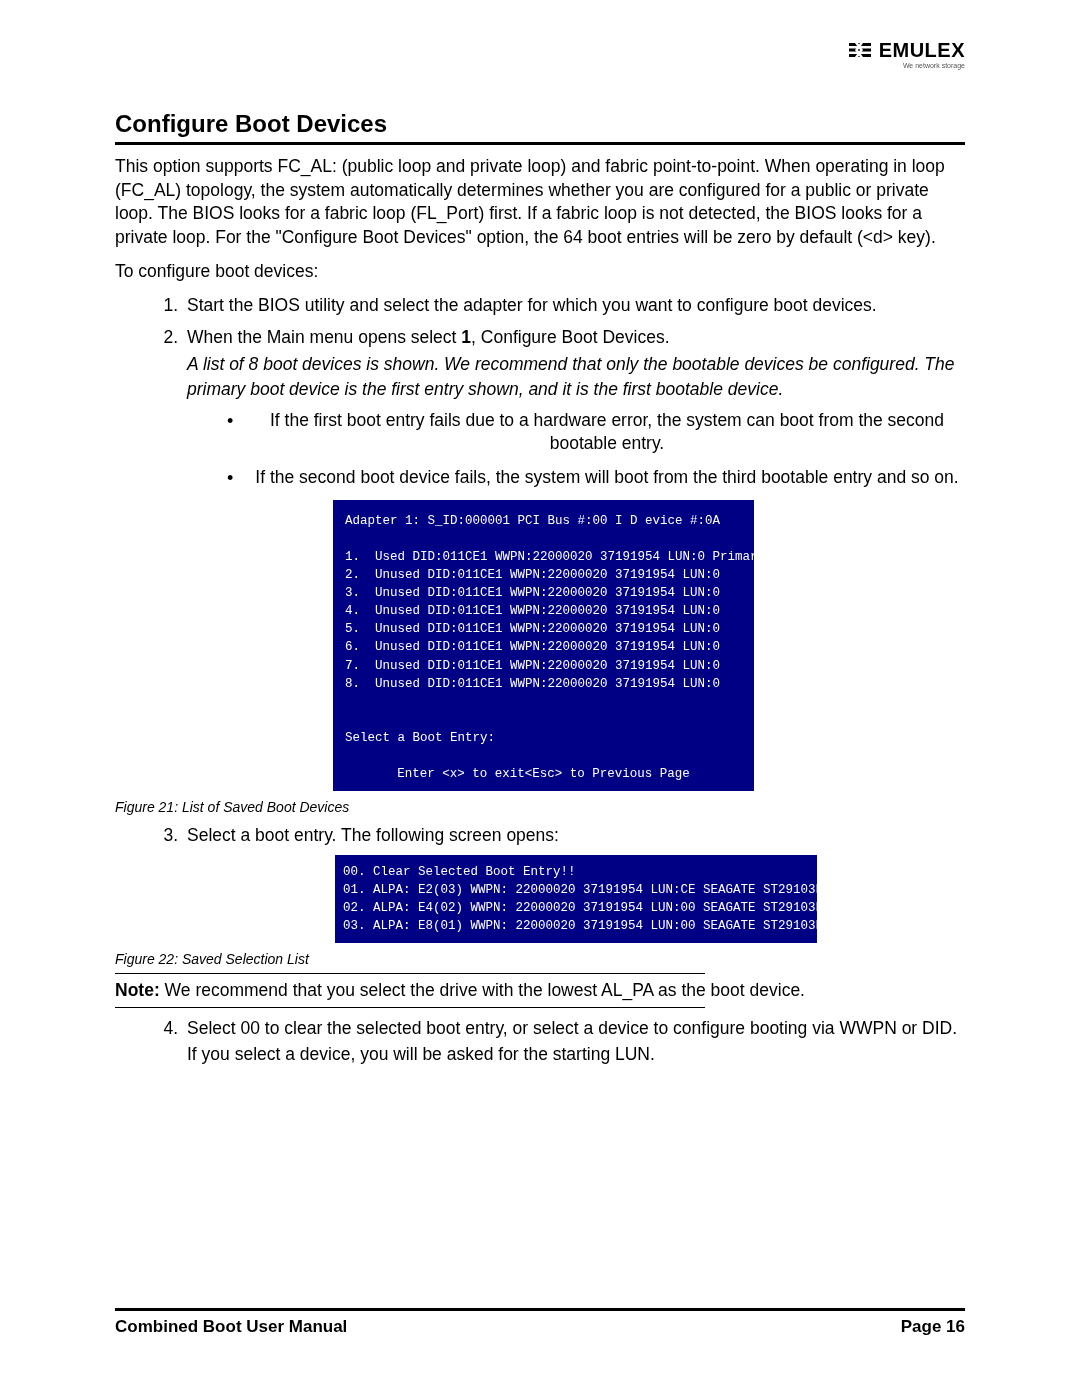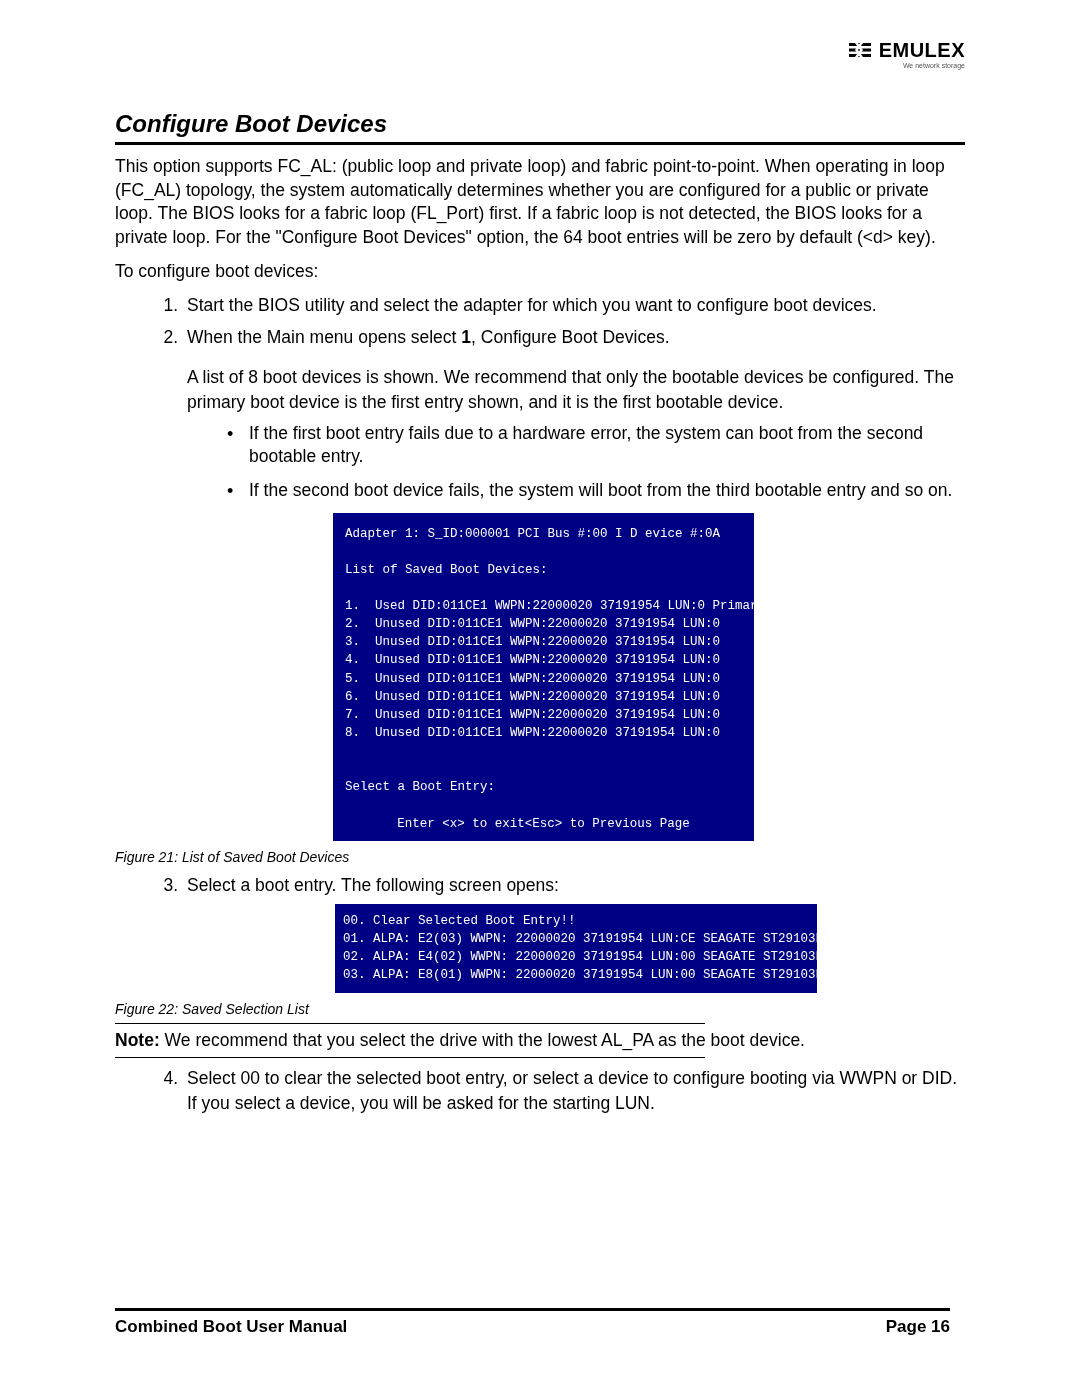--- a/index.html
+++ b/index.html
@@ -40,21 +40,20 @@
   .brand-tag {
     font-size: 7px;
     color: #555;
     margin-top: 2px;
     letter-spacing: 0px;
   }
   h1.section-title {
     font-size: 24px;
     font-weight: bold;
     margin: 20px 0 4px 0;
-    font-style: italic;
   }
   .rule-thick {
     border: none;
     border-top: 3px solid #000;
     margin: 0 0 10px 0;
   }
   .rule-thin {
     border: none;
     border-top: 1px solid #000;
     margin: 4px 0;
@@ -65,25 +64,26 @@
     line-height: 1.35;
     margin: 10px 0;
   }
   ol.steps {
     font-size: 17.5px;
     line-height: 1.45;
     padding-left: 68px;
     margin: 8px 0;
   }
   ol.steps > li { padding-left: 4px; margin-bottom: 6px; }
-  ol.steps > li .sub { margin-top: 15px; }
+  ol.steps > li .sub { margin-top: 2px; font-style: italic; }
   ul.bullets {
     list-style: none;
     padding-left: 40px;
     margin: 6px 0;
+    text-align: center;
   }
   ul.bullets li {
     position: relative;
     padding-left: 22px;
     margin-bottom: 10px;
     line-height: 1.35;
   }
   ul.bullets li::before {
     content: "•";
     position: absolute;
@@ -110,21 +110,21 @@
     margin: 4px 0 6px 0;
   }
   .note-block {
     font-size: 17.5px;
     margin: 0;
     padding: 2px 0;
   }
   .footer {
     position: absolute;
     left: 115px;
-    right: 130px;
+    right: 115px;
     bottom: 60px;
   }
   .footer-rule {
     border: none;
     border-top: 3px solid #000;
     margin: 0 0 6px 0;
   }
   .footer-row {
     display: flex;
     justify-content: space-between;
@@ -168,21 +168,20 @@
     <li><span>Start the BIOS utility and select the adapter for which you want to configure boot devices.</span></li>
     <li>
       <span>When the Main menu opens select </span><span class="bold">1</span><span>, Configure Boot Devices.</span>
       <div class="sub">A list of 8 boot devices is shown. We recommend that only the bootable devices be configured. The primary boot device is the first entry shown, and it is the first bootable device.</div>
       <ul class="bullets">
         <li>If the first boot entry fails due to a hardware error, the system can boot from the second bootable entry.</li>
         <li>If the second boot device fails, the system will boot from the third bootable entry and so on.</li>
       </ul>
 
       <div class="bios-screen bios1"><div>Adapter 1: S_ID:000001 PCI Bus #:00 I D evice #:0A</div>
-<div>List of Saved Boot Devices:</div>
 <div>1.  Used DID:011CE1 WWPN:22000020 37191954 LUN:0 Primary Boot</div><div>2.  Unused DID:011CE1 WWPN:22000020 37191954 LUN:0</div><div>3.  Unused DID:011CE1 WWPN:22000020 37191954 LUN:0</div><div>4.  Unused DID:011CE1 WWPN:22000020 37191954 LUN:0</div><div>5.  Unused DID:011CE1 WWPN:22000020 37191954 LUN:0</div><div>6.  Unused DID:011CE1 WWPN:22000020 37191954 LUN:0</div><div>7.  Unused DID:011CE1 WWPN:22000020 37191954 LUN:0</div><div>8.  Unused DID:011CE1 WWPN:22000020 37191954 LUN:0</div>
 
 <div>Select a Boot Entry:</div>
 <div class="bios-row"><span>Enter &lt;x&gt; to exit</span><span>&lt;Esc&gt; to Previous Page</span></div></div>
     </li>
   </ol>
 
   <div class="caption">Figure 21: List of Saved Boot Devices</div>
 
   <ol class="steps" start="3">

